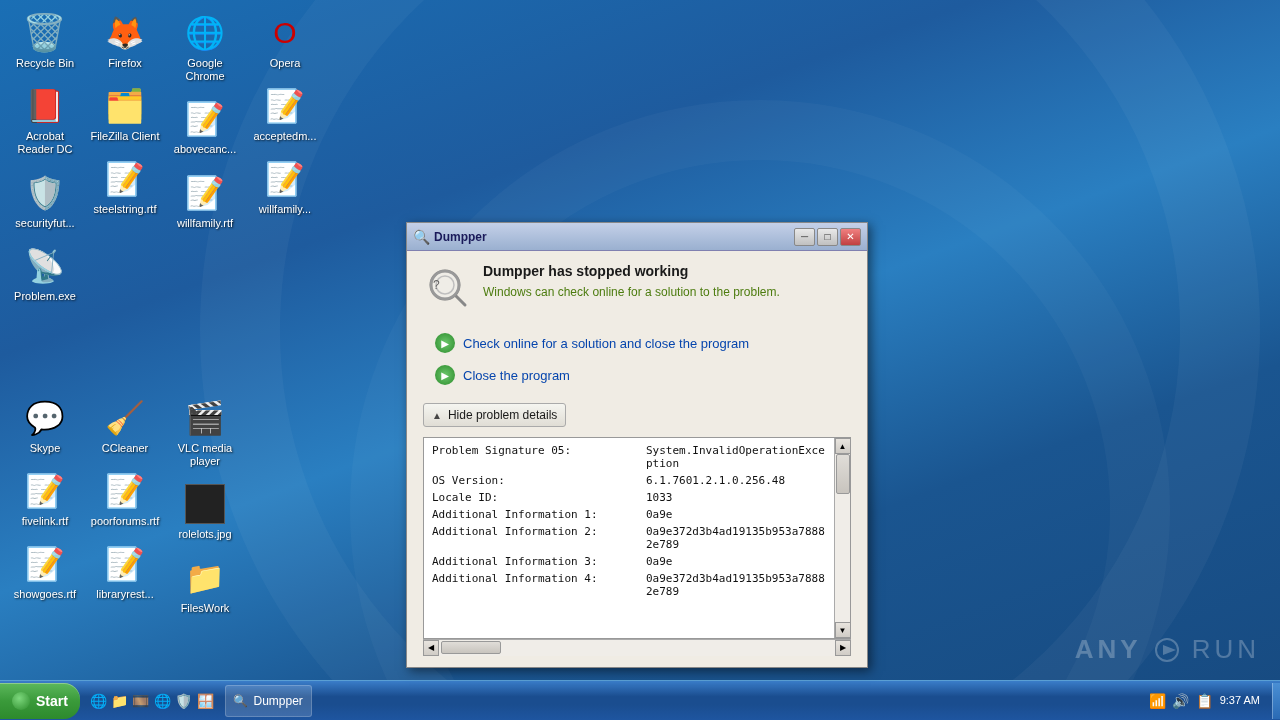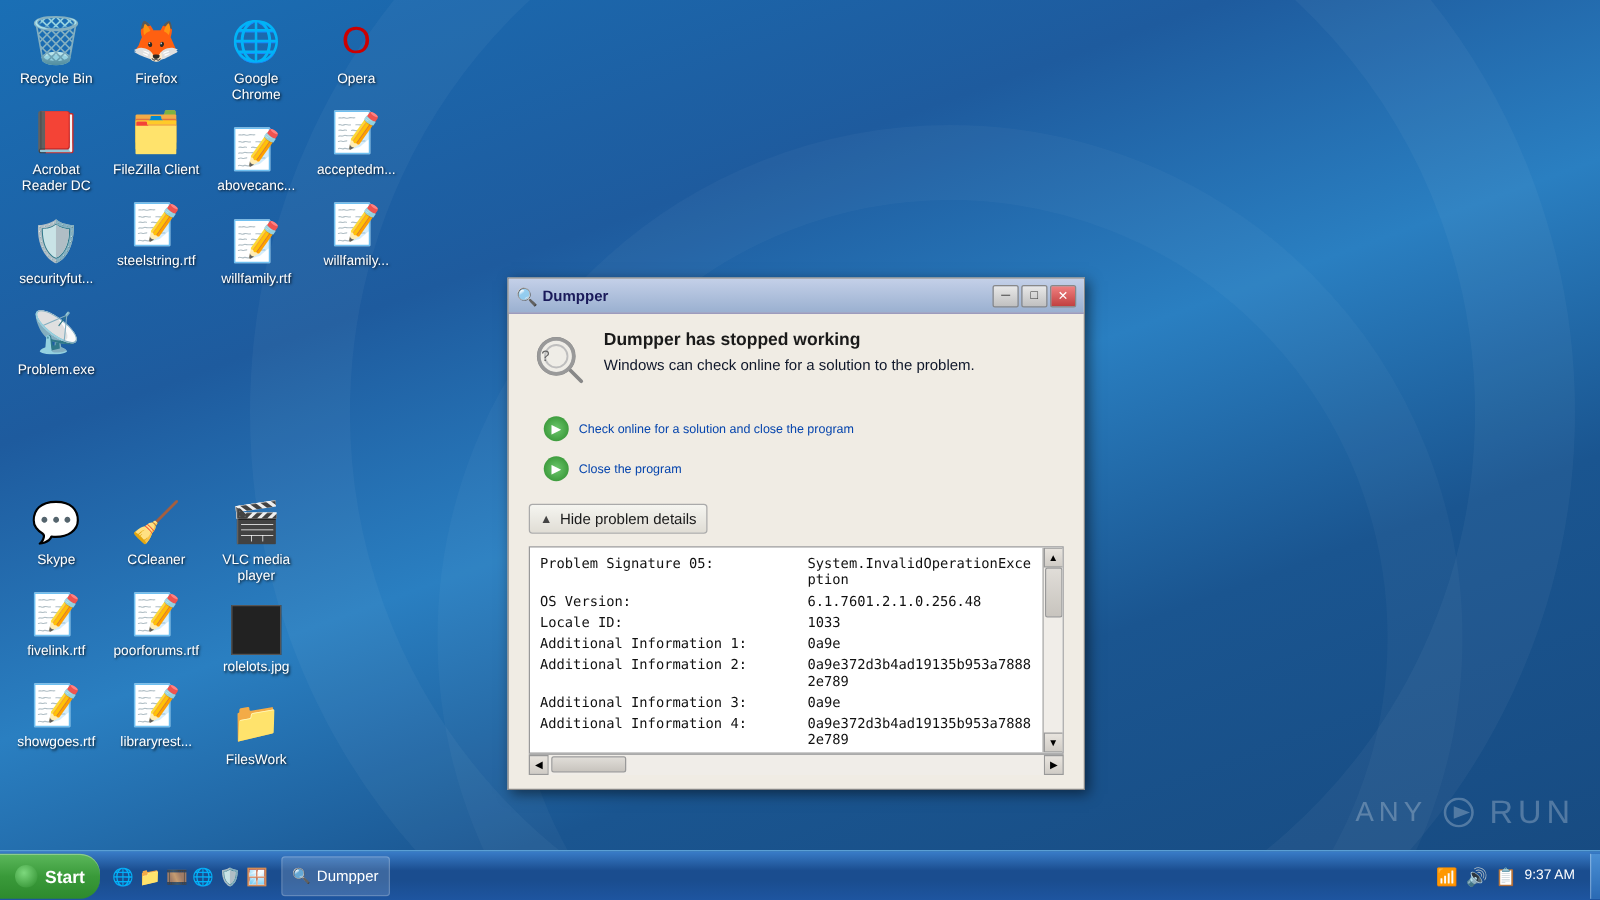--- a/index.html
+++ b/index.html
@@ -253,21 +253,21 @@
 
     .dialog-header-text h2 {
       font-size: 14px;
       font-weight: bold;
       color: #1a1a1a;
       margin-bottom: 6px;
     }
 
     .dialog-header-text p {
       font-size: 12px;
-      color: #0f172a;
+      color: #4d7c0f;
     }
 
     .dialog-actions {
       margin-left: 8px;
       margin-bottom: 12px;
     }
 
     .dialog-action-item {
       display: flex;
       align-items: center;
@@ -283,21 +283,21 @@
       border-radius: 50%;
       display: flex;
       align-items: center;
       justify-content: center;
       color: white;
       font-size: 10px;
       flex-shrink: 0;
     }
 
     .action-text {
-      font-size: 10px;
+      font-size: 13px;
       color: #0645ad;
       text-decoration: none;
     }
 
     .problem-details-btn {
       display: flex;
       align-items: center;
       gap: 6px;
       padding: 4px 8px;
       background: linear-gradient(to bottom, #f5f5f0, #e0ddd5);
@@ -547,21 +547,21 @@
       <div class="icon-img" style="width:40px;height:40px;background:#222;border:1px solid #555;"></div>
       <span class="icon-label">rolelots.jpg</span>
     </div>
     <div class="desktop-icon">
       <div class="icon-img">📁</div>
       <span class="icon-label">FilesWork</span>
     </div>
   </div>
 
   <div class="anyrun-watermark">
-    <span style="font-size:22px; font-weight:400; letter-spacing:4px; color:rgba(255,255,255,0.25);text-align:center;">ANY</span>
+    <span style="font-size:26px; font-weight:700; letter-spacing:4px; color:rgba(255,255,255,0.25);text-align:center;">ANY</span>
     <svg width="34" height="24" viewBox="0 0 34 24" style="opacity:0.25;">
       <circle cx="17" cy="12" r="11" fill="none" stroke="white" stroke-width="2"></circle>
       <polygon points="13,7 26,12 13,17" fill="white"></polygon>
     </svg>
     <span style="font-size:26px; font-weight:300; letter-spacing:4px; color:rgba(255,255,255,0.25);">RUN</span>
   </div>
 
   <div class="dialog-window">
 
     <div class="dialog-titlebar">
@@ -605,21 +605,21 @@
         </div>
       </div>
 
       <div style="margin-bottom:8px;">
         <button class="problem-details-btn">
           <span class="problem-details-arrow">▲</span>
           <span>Hide problem details</span>
         </button>
       </div>
 
-      <div style="position:relative; border:1px solid #999; height:166px; overflow:hidden; background:white;">
+      <div style="position:relative; border:1px solid #999; height:202px; overflow:hidden; background:white;">
         <div style="overflow-y:auto; overflow-x:auto; height:100%; width:calc(100% - 16px);">
           <div style="padding: 4px 8px; font-size:11px; font-family:monospace; min-width:400px;">
             <div class="details-row">
               <span class="details-key">Problem Signature 05:</span>
               <span class="details-value">System.InvalidOperationException</span>
             </div>
             <div class="details-row">
               <span class="details-key">OS Version:</span>
               <span class="details-value">6.1.7601.2.1.0.256.48</span>
             </div>

